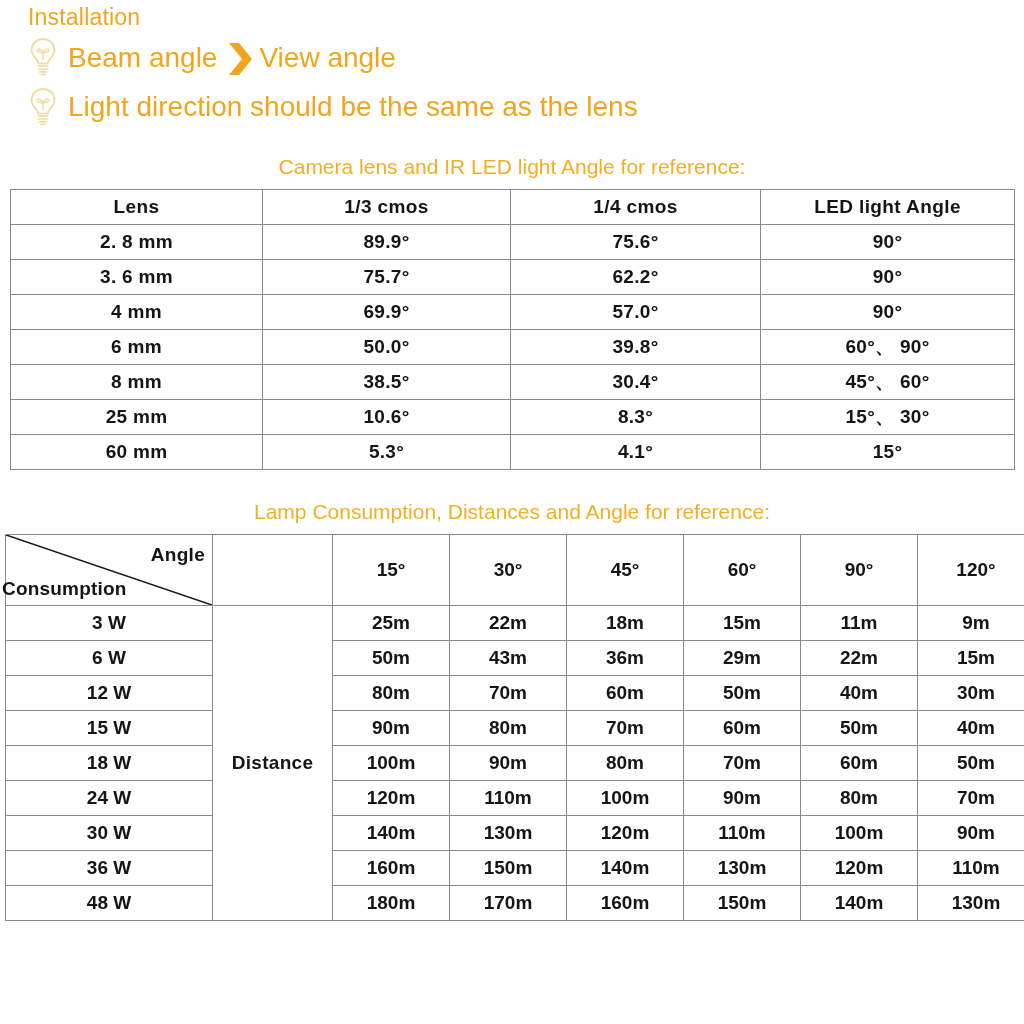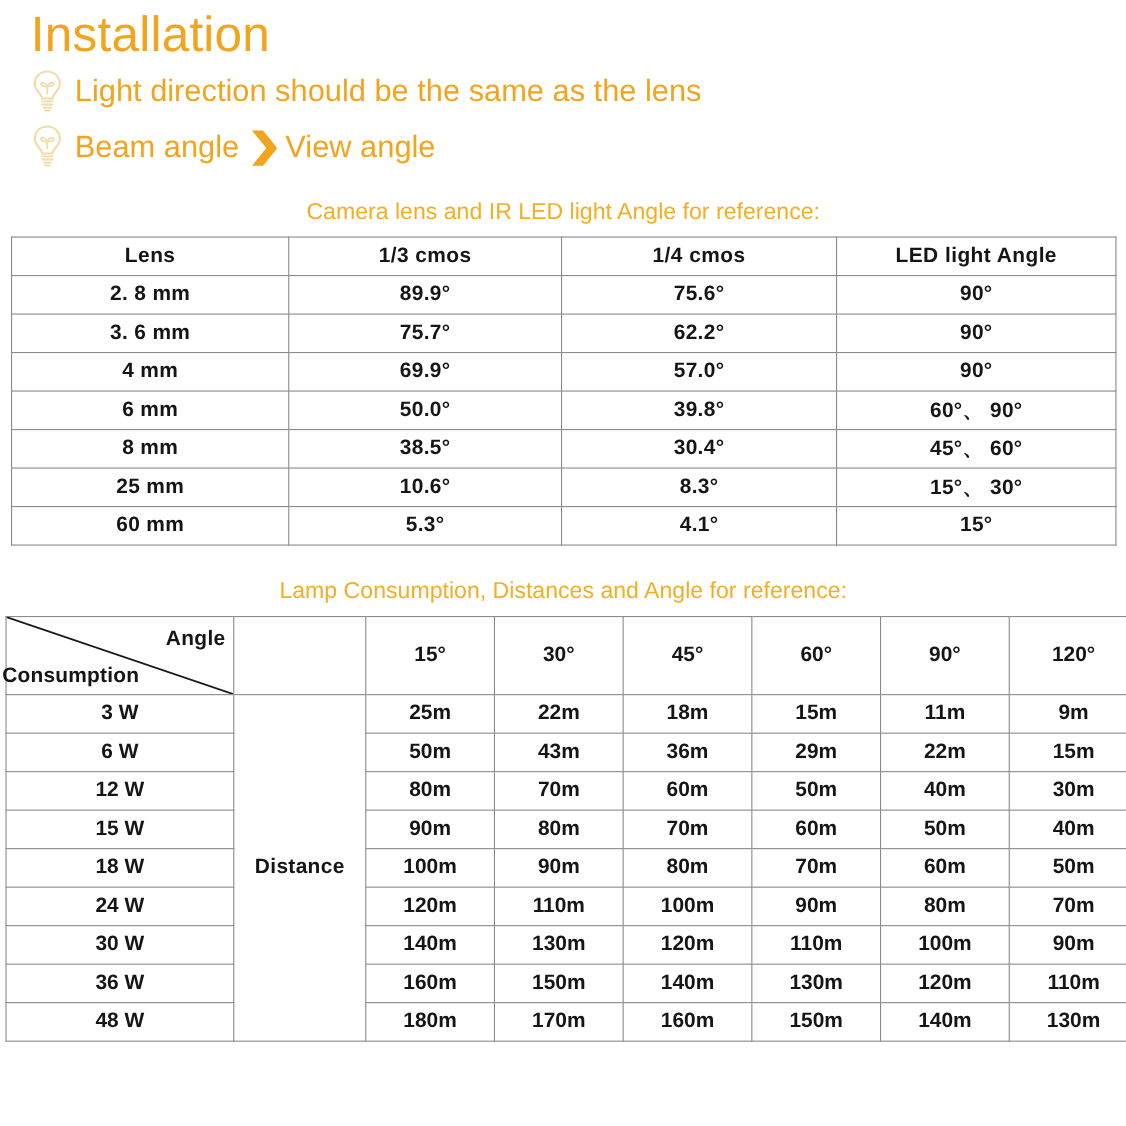--- a/index.html
+++ b/index.html
@@ -14,21 +14,21 @@
     font-family: "Liberation Sans", sans-serif;
     color: #111;
     position: relative;
   }
 
   
   .head-block {
     padding: 4px 0 0 28px;
   }
   .page-title {
-    font-size: 45px;
+    font-size: 23px;
     color: #F2A51C;
     line-height: 1.18;
     letter-spacing: .2px;
     font-weight: 400;
     margin: 0 0 2px 0;
     white-space: nowrap;
   }
   .bullet-row {
     display: flex;
     align-items: center;
@@ -160,45 +160,45 @@
     font-size: 20px;
     letter-spacing: .3px;
   }
 </style>
 </head>
 <body>
 
 <div class="head-block">
 
   <div class="page-title">Installation</div>
+
+  <div class="bullet-row">
+    <span class="bulb">
+      <svg viewBox="0 0 30 42" width="30" height="42" aria-hidden="true">
+        <path d="M15 3 C8.4 3 3.6 8 3.6 14 C3.6 18.2 6.2 20.8 8.2 23.2 C9.5 24.8 10.1 26 10.3 27.6
+                 L19.7 27.6 C19.9 26 20.5 24.8 21.8 23.2 C23.8 20.8 26.4 18.2 26.4 14 C26.4 8 21.6 3 15 3 Z" fill="none" stroke="#F1DCA6" stroke-width="1.9"></path>
+        <path d="M15 24 L15 16.5 M15 16.5 C13.2 13.4 10.6 12.6 9.6 13.6 C8.6 14.6 9.9 17.1 15 16.5 Z
+                 M15 16.5 C16.8 13.4 19.4 12.6 20.4 13.6 C21.4 14.6 20.1 17.1 15 16.5 Z" fill="none" stroke="#F1DCA6" stroke-width="1.6"></path>
+        <path d="M10.3 30.2 L19.7 30.2 M10.3 33 L19.7 33 M11.6 35.8 L18.4 35.8 M13 38.4 L17 38.4" fill="none" stroke="#F1DCA6" stroke-width="1.7" stroke-linecap="round"></path>
+      </svg>
+    </span>
+    <span class="bullet-text"><span>Beam angle</span><span class="gt-symbol">❯</span><span>View angle</span></span>
+  </div>
 
   <div class="bullet-row">
     <span class="bulb">
       <svg viewBox="0 0 30 42" width="30" height="42" aria-hidden="true">
         <path d="M15 3 C8.4 3 3.6 8 3.6 14 C3.6 18.2 6.2 20.8 8.2 23.2 C9.5 24.8 10.1 26 10.3 27.6
                  L19.7 27.6 C19.9 26 20.5 24.8 21.8 23.2 C23.8 20.8 26.4 18.2 26.4 14 C26.4 8 21.6 3 15 3 Z" fill="none" stroke="#F1DCA6" stroke-width="1.9"></path>
         <path d="M15 24 L15 16.5 M15 16.5 C13.2 13.4 10.6 12.6 9.6 13.6 C8.6 14.6 9.9 17.1 15 16.5 Z
                  M15 16.5 C16.8 13.4 19.4 12.6 20.4 13.6 C21.4 14.6 20.1 17.1 15 16.5 Z" fill="none" stroke="#F1DCA6" stroke-width="1.6"></path>
         <path d="M10.3 30.2 L19.7 30.2 M10.3 33 L19.7 33 M11.6 35.8 L18.4 35.8 M13 38.4 L17 38.4" fill="none" stroke="#F1DCA6" stroke-width="1.7" stroke-linecap="round"></path>
       </svg>
     </span>
     <span class="bullet-text">Light direction should be the same as the lens</span>
-  </div>
-
-  <div class="bullet-row">
-    <span class="bulb">
-      <svg viewBox="0 0 30 42" width="30" height="42" aria-hidden="true">
-        <path d="M15 3 C8.4 3 3.6 8 3.6 14 C3.6 18.2 6.2 20.8 8.2 23.2 C9.5 24.8 10.1 26 10.3 27.6
-                 L19.7 27.6 C19.9 26 20.5 24.8 21.8 23.2 C23.8 20.8 26.4 18.2 26.4 14 C26.4 8 21.6 3 15 3 Z" fill="none" stroke="#F1DCA6" stroke-width="1.9"></path>
-        <path d="M15 24 L15 16.5 M15 16.5 C13.2 13.4 10.6 12.6 9.6 13.6 C8.6 14.6 9.9 17.1 15 16.5 Z
-                 M15 16.5 C16.8 13.4 19.4 12.6 20.4 13.6 C21.4 14.6 20.1 17.1 15 16.5 Z" fill="none" stroke="#F1DCA6" stroke-width="1.6"></path>
-        <path d="M10.3 30.2 L19.7 30.2 M10.3 33 L19.7 33 M11.6 35.8 L18.4 35.8 M13 38.4 L17 38.4" fill="none" stroke="#F1DCA6" stroke-width="1.7" stroke-linecap="round"></path>
-      </svg>
-    </span>
-    <span class="bullet-text"><span>Beam angle</span><span class="gt-symbol">❯</span><span>View angle</span></span>
   </div>
 
 </div>
 
 <div class="caption" id="caption-1">Camera lens and IR LED light Angle for  reference:</div>
 
 <table id="table-lens">
   <colgroup>
     <col class="col-lens">
       <col class="col-c13">

